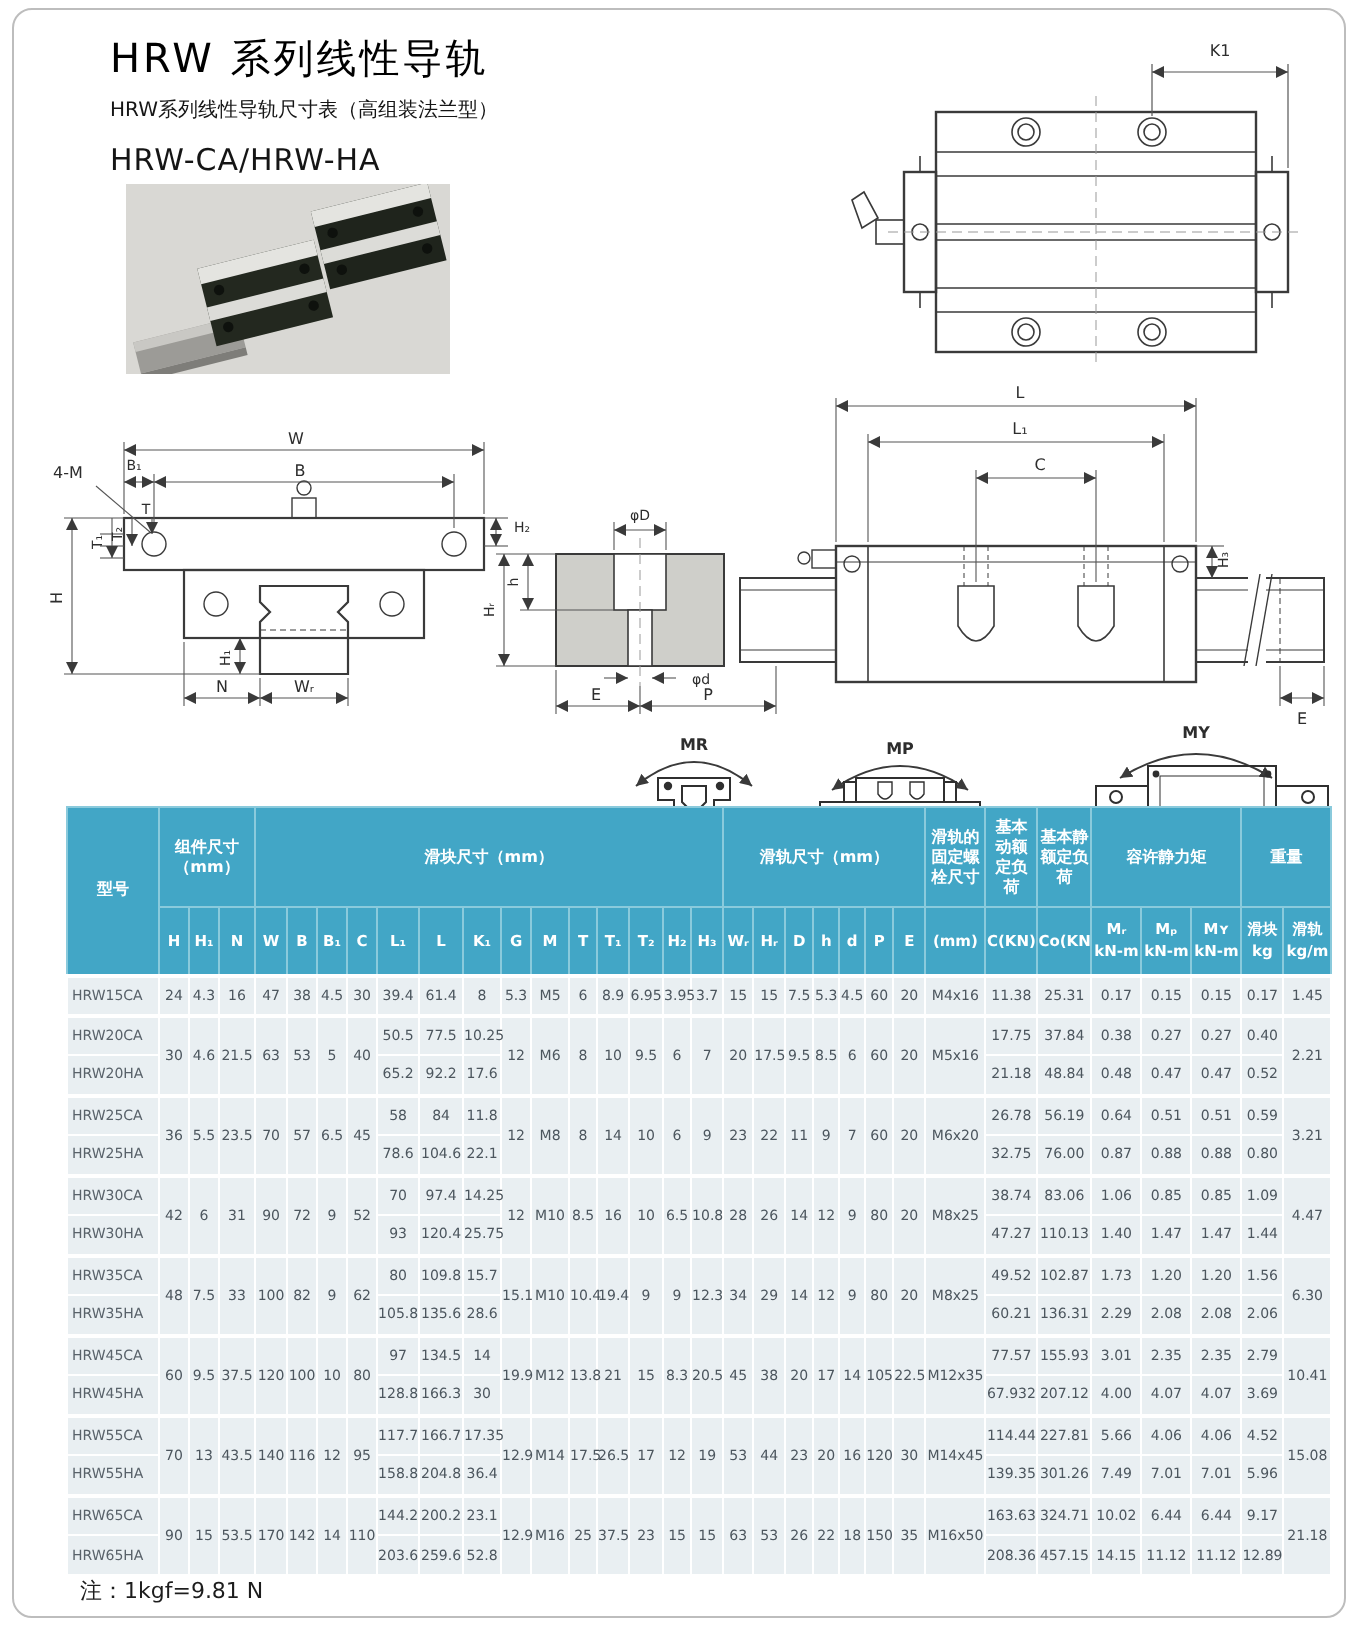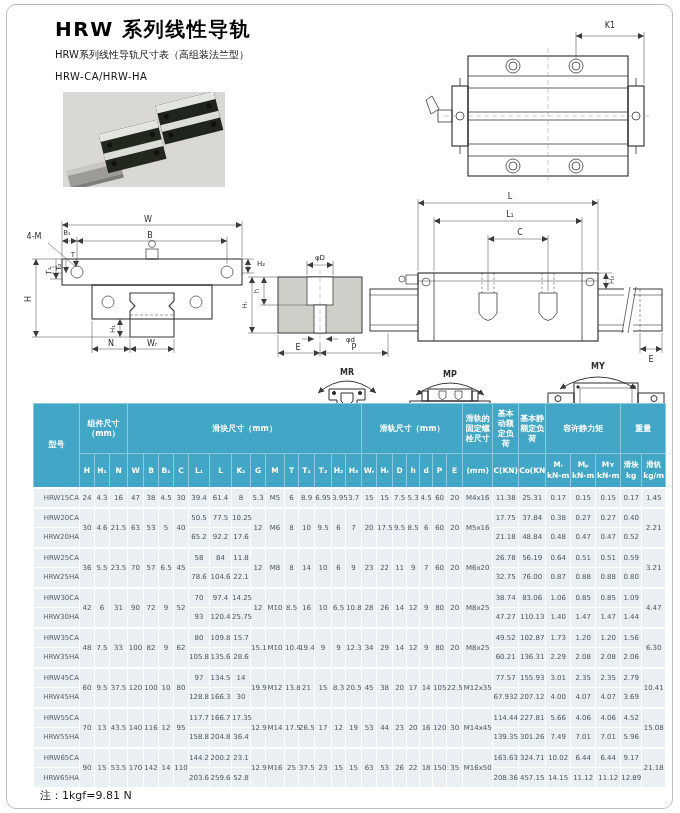--- a/index.html
+++ b/index.html
@@ -1,33 +1,33 @@
 <!DOCTYPE html>
 <html><head>
 <meta charset="utf-8">
 <style>
   *{margin:0;padding:0;box-sizing:border-box}
   html,body{width:680px;height:813px}
   body{background:#fff;font-family:"DejaVu Sans","Liberation Sans",sans-serif;position:relative;overflow:hidden}
   .frame{position:absolute;left:6px;top:4px;width:667px;height:805px;border:1px solid #bdbdbd;border-radius:10px;pointer-events:none}
-  .title{position:absolute;left:55px;top:16px;font-size:20px;font-weight:bold;color:#000;letter-spacing:1.5px}
+  .title{position:absolute;left:55px;top:16px;font-size:20px;font-weight:normal;color:#000;letter-spacing:1.5px}
   .subtitle{position:absolute;left:55px;top:48px;font-size:10px;color:#151515}
-  .models{position:absolute;left:55px;top:71px;font-size:10px;color:#151515;letter-spacing:.5px}
+  .models{position:absolute;left:55px;top:71px;font-size:15px;color:#151515;letter-spacing:.5px}
   .photo{position:absolute;left:63px;top:92px}
   .topview{position:absolute;left:418px;top:12px}
   .middiag{position:absolute;left:20px;top:181px}
   svg text{font-size:8px;fill:#2d2d2d}
   svg text.sm{font-size:7px}
   table.spec{position:absolute;left:33px;top:403px;width:613px;border-collapse:collapse;table-layout:fixed;font-size:7px;color:#4c565e}
   .spec th{background:#42a6c6;color:#fff;font-weight:bold;border:1px solid #8acadc;vertical-align:middle;text-align:center;overflow:hidden}
   .spec thead tr.grp th{font-size:8px;line-height:1.25;height:50px;padding:0 1px}
   .spec thead tr.sub th{font-size:7.5px;height:34px;line-height:1.2;padding:0}
   .spec thead tr.sub th div{line-height:1.5}
   .spec td{background:#e9eff2;border:1px solid #fff;text-align:center;height:20px;white-space:nowrap;overflow:visible;padding:0}
-  .spec td.model{text-align:right;padding-left:2px;color:#59626a}
+  .spec td.model{text-align:left;padding-left:2px;color:#59626a}
   .spec tbody tr.gs td{border-top:2px solid #fff}
   .foot{position:absolute;left:40px;top:788px;font-size:11px;color:#1d1d1d}
 </style>
 </head>
 <body>
 
 <div class="frame"></div>
 <div class="title">HRW 系列线性导轨</div>
 <div class="subtitle">HRW系列线性导轨尺寸表（高组装法兰型）</div>
 <div class="models">HRW-CA/HRW-HA</div>

